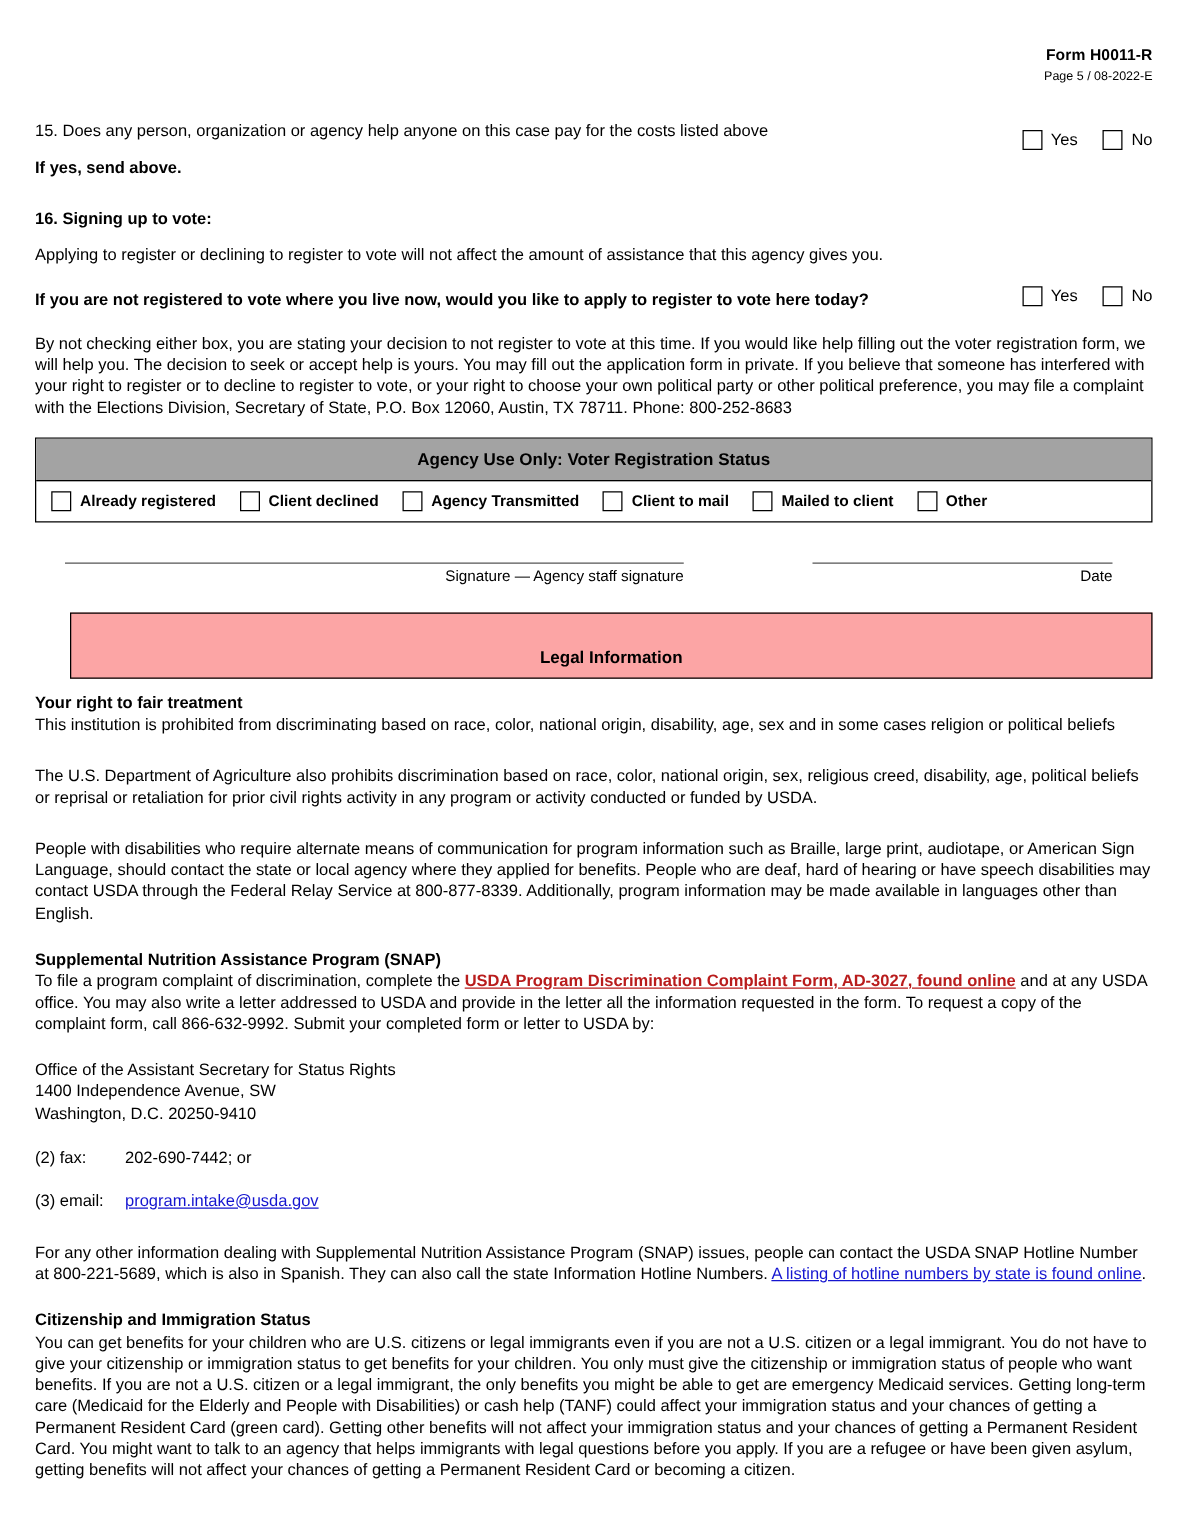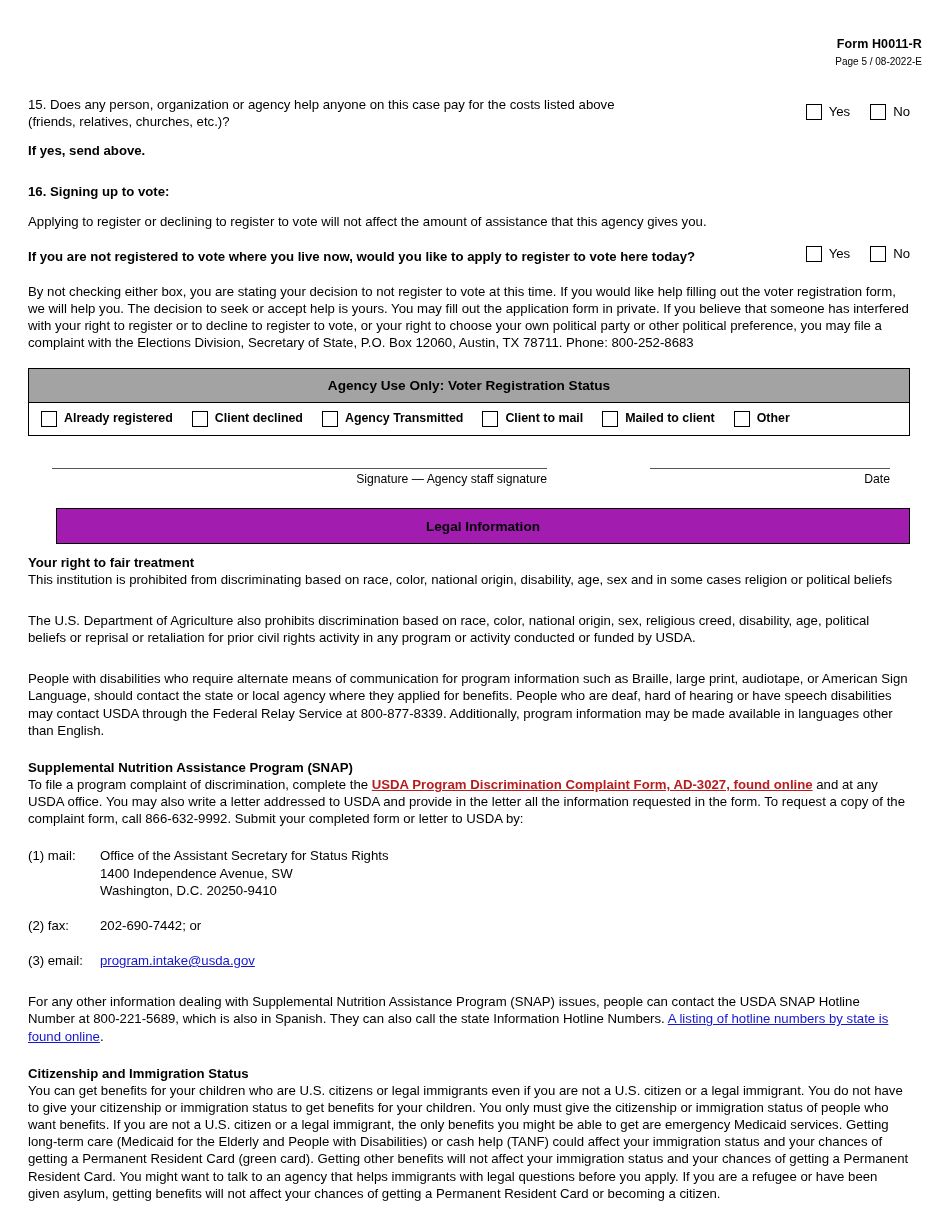--- a/index.html
+++ b/index.html
@@ -39,21 +39,21 @@
   .form-header .page-line {
     font-size: 10px;
     font-weight: normal;
     margin-top: 2px;
   }
 
   
   .content {
     position: absolute;
     left: 28px;
-    right: 40px;
+    right: 28px;
     top: 0;
   }
   p, .para {
     font-size: 13.2px;
     line-height: 1.30;
     margin: 0;
   }
   .bold { font-weight: bold; }
 
   
@@ -99,26 +99,26 @@
   .bar {
     background: #a3a3a3;
     text-align: center;
     font-weight: bold;
     font-size: 13.6px;
     padding: 9px 0 9px;
     border-bottom: 1.6px solid #000;
     box-sizing: border-box;
   }
   .bar-standalone {
-    background: #a21caf;
+    background: #fca5a5;
     border: 1.6px solid #000;
     text-align: center;
     font-weight: bold;
     font-size: 13.6px;
-    padding: 10px 0 9px;
+    padding: 27px 0 9px;
     box-sizing: border-box;
     margin-left: 28px;
   }
 
   .status-row {
     display: flex;
     align-items: center;
     padding: 8px 10px 8px 12px;
     gap: 0;
   }
@@ -193,21 +193,20 @@
   <div class="form-header">
     <div class="form-id">Form H0011-R</div>
     <div class="page-line">Page 5  / 08-2022-E</div>
   </div>
 
   <div class="content" style="top:96px;">
 
     <div class="qrow">
       <div class="q-text">
         <div class="para">15. Does any person, organization or agency help anyone on this case pay for the costs listed above</div>
-        <div class="para">(friends, relatives, churches, etc.)?</div>
       </div>
       <div class="yesno" style="top:8px;">
         <div class="yesno-item">
           <span class="cb"></span>
           <span class="lbl">Yes</span>
         </div>
         <div class="yesno-item">
           <span class="cb"></span>
           <span class="lbl">No</span>
         </div>
@@ -297,21 +296,20 @@
 
     <div class="sp-24"></div>
     <div class="para">People with disabilities who require alternate means of communication for program information such as Braille, large print, audiotape, or American Sign Language, should contact the state or local agency where they applied for benefits. People who are deaf, hard of hearing or have speech disabilities may contact USDA through the Federal Relay Service at 800-877-8339. Additionally, program information may be made available in languages other than English.</div>
 
     <div class="sp-20"></div>
     <div class="para bold">Supplemental Nutrition Assistance Program (SNAP)</div>
     <div class="para"><span>To file a program complaint of discrimination, complete the </span><a class="link-bold" href="#">USDA Program Discrimination Complaint Form, AD-3027, found online</a><span> and at any USDA office. You may also write a letter addressed to USDA and provide in the letter all the information requested in the form. To request a copy of the complaint form, call 866-632-9992. Submit your completed form or letter to USDA by:</span></div>
 
     <div class="sp-20"></div>
     <div class="addr-row">
-      <div class="addr-label">(1) mail:</div>
       <div class="addr-body">
         <div>Office of the Assistant Secretary for Status Rights</div>
         <div>1400 Independence Avenue, SW</div>
         <div>Washington, D.C. 20250-9410</div>
       </div>
     </div>
 
     <div class="sp-18"></div>
     <div class="addr-row">
       <div class="addr-label">(2) fax:</div>

